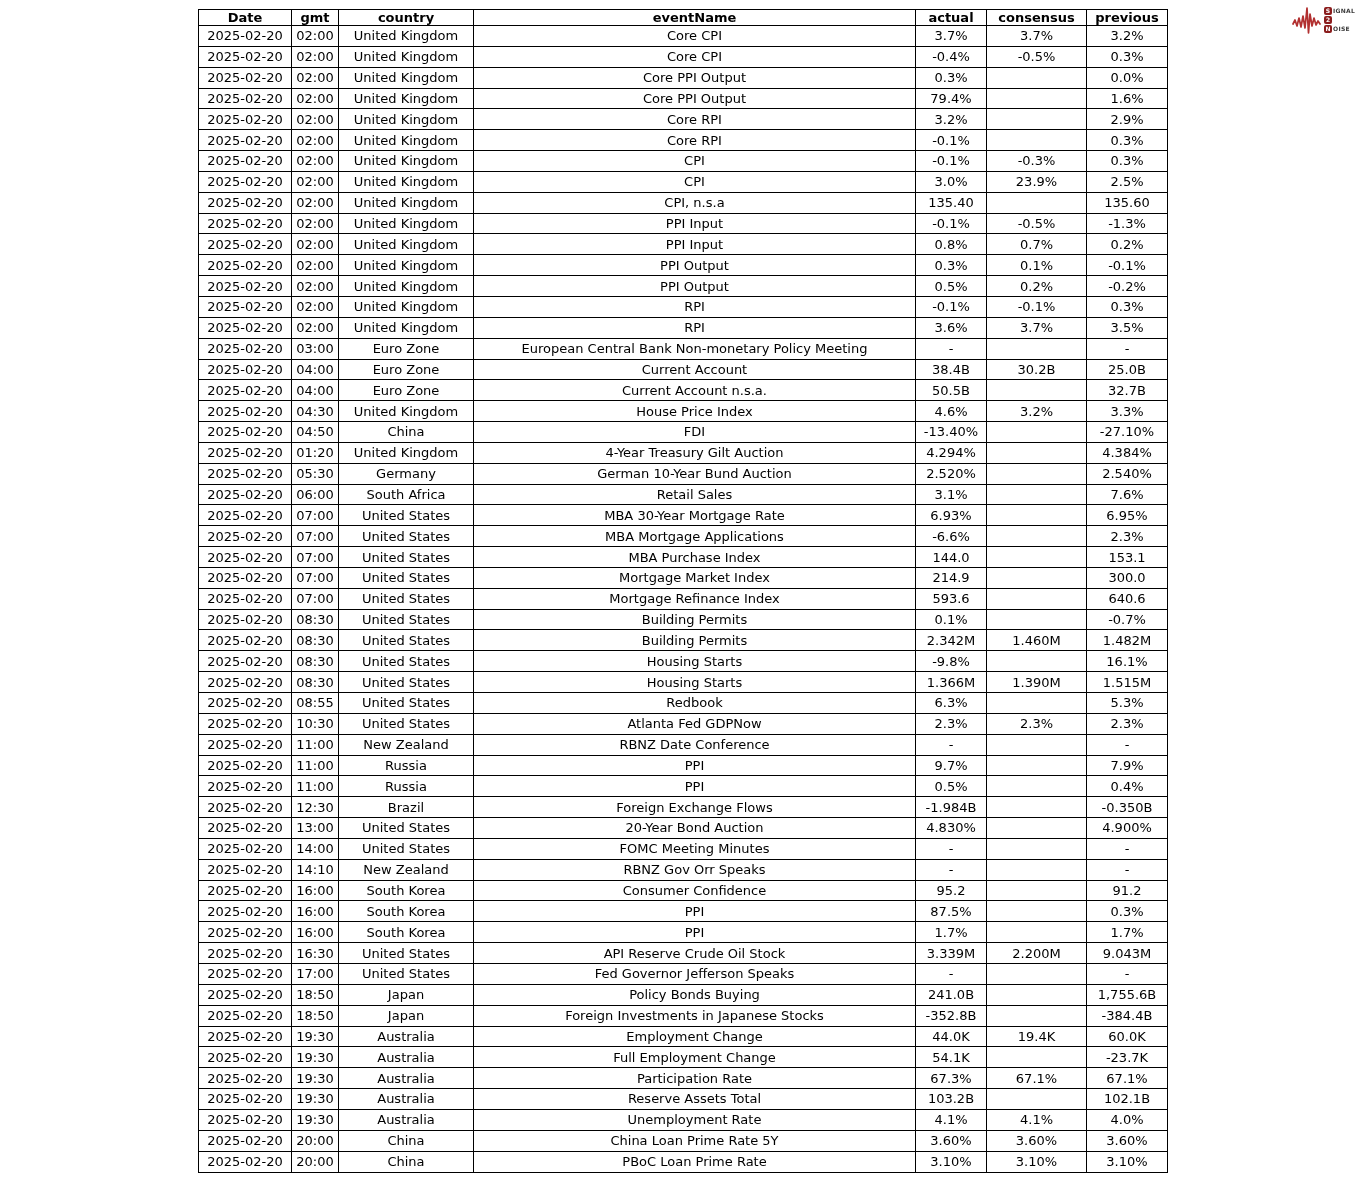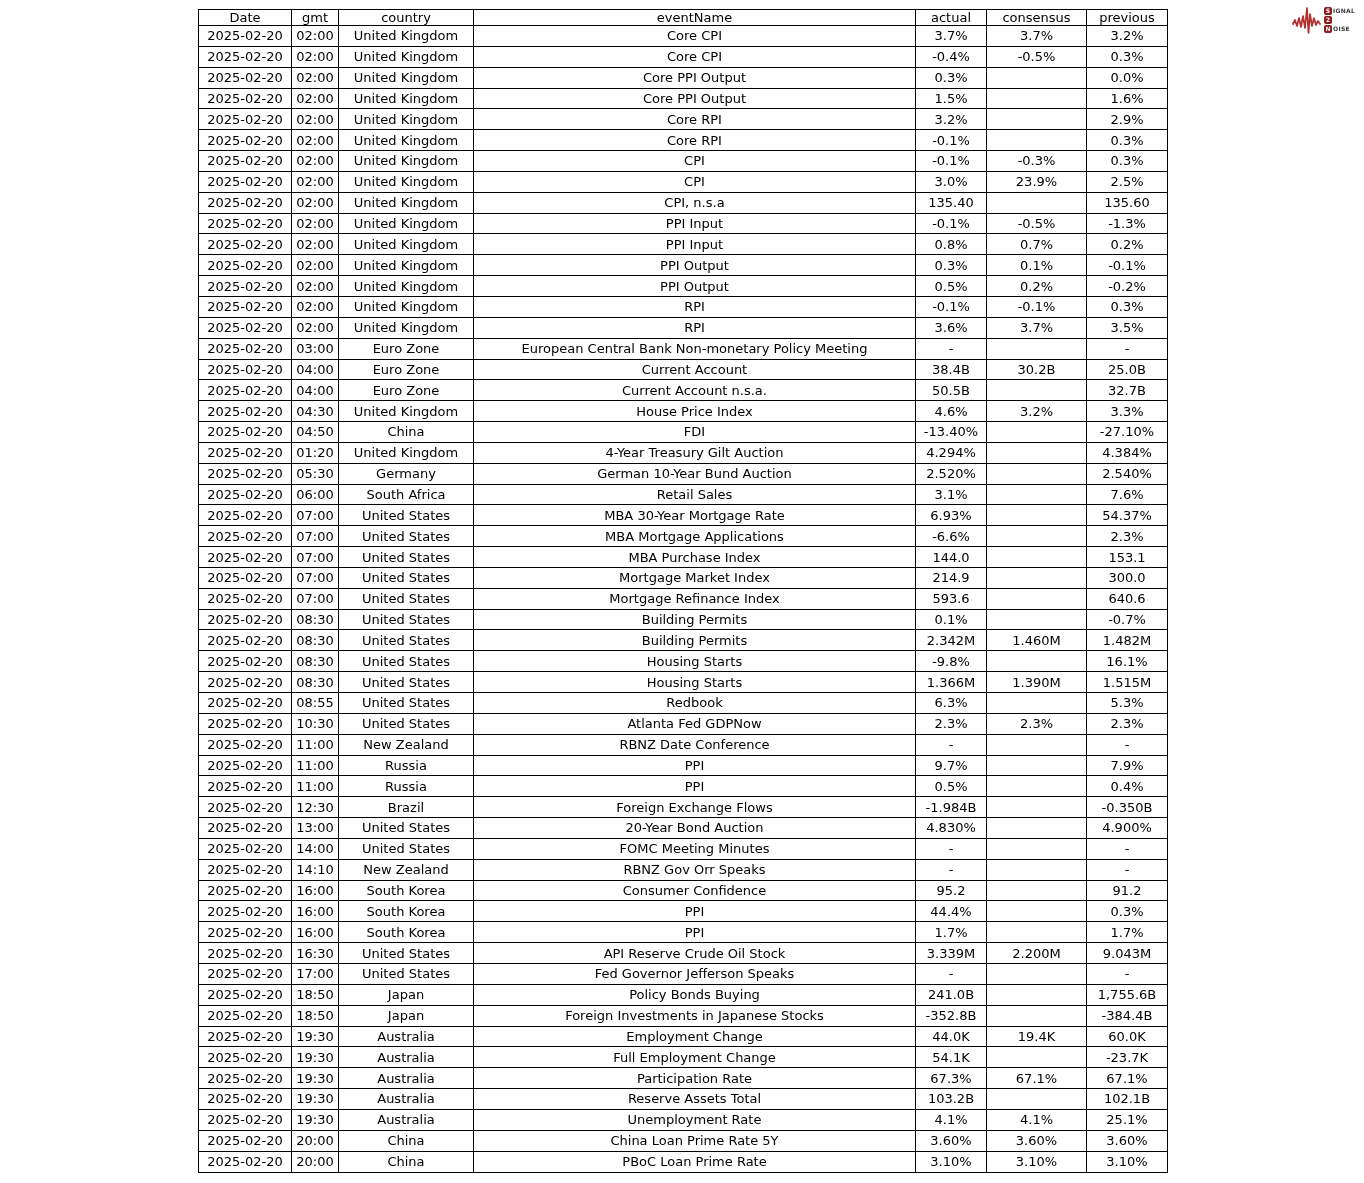--- a/index.html
+++ b/index.html
@@ -32,21 +32,21 @@
     border: 1.5px solid #000000;
     padding: 0 2px;
     text-align: center;
     vertical-align: middle;
     font-size: 13px;
     color: #000000;
     white-space: nowrap;
     overflow: hidden;
   }
   table.calendar th {
-    font-weight: normal;
+    font-weight: bold;
     font-size: 13px;
   }
   
   .logo {
     position: absolute;
     left: 1292px;
     top: 3px;
     width: 66px;
     height: 34px;
     display: flex;
@@ -143,21 +143,21 @@
           <td>Core PPI Output</td>
           <td>0.3%</td>
           <td></td>
           <td>0.0%</td>
         </tr>
         <tr>
           <td>2025-02-20</td>
           <td>02:00</td>
           <td>United Kingdom</td>
           <td>Core PPI Output</td>
-          <td>1.5%</td>
+          <td>79.4%</td>
           <td></td>
           <td>1.6%</td>
         </tr>
         <tr>
           <td>2025-02-20</td>
           <td>02:00</td>
           <td>United Kingdom</td>
           <td>Core RPI</td>
           <td>3.2%</td>
           <td></td>
@@ -325,21 +325,21 @@
           <td></td>
           <td>7.6%</td>
         </tr>
         <tr>
           <td>2025-02-20</td>
           <td>07:00</td>
           <td>United States</td>
           <td>MBA 30-Year Mortgage Rate</td>
           <td>6.93%</td>
           <td></td>
-          <td>54.37%</td>
+          <td>6.95%</td>
         </tr>
         <tr>
           <td>2025-02-20</td>
           <td>07:00</td>
           <td>United States</td>
           <td>MBA Mortgage Applications</td>
           <td>-6.6%</td>
           <td></td>
           <td>2.3%</td>
         </tr>
@@ -494,21 +494,21 @@
           <td>Consumer Confidence</td>
           <td>95.2</td>
           <td></td>
           <td>91.2</td>
         </tr>
         <tr>
           <td>2025-02-20</td>
           <td>16:00</td>
           <td>South Korea</td>
           <td>PPI</td>
-          <td>44.4%</td>
+          <td>87.5%</td>
           <td></td>
           <td>0.3%</td>
         </tr>
         <tr>
           <td>2025-02-20</td>
           <td>16:00</td>
           <td>South Korea</td>
           <td>PPI</td>
           <td>1.7%</td>
           <td></td>
@@ -586,21 +586,21 @@
           <td></td>
           <td>102.1B</td>
         </tr>
         <tr>
           <td>2025-02-20</td>
           <td>19:30</td>
           <td>Australia</td>
           <td>Unemployment Rate</td>
           <td>4.1%</td>
           <td>4.1%</td>
-          <td>25.1%</td>
+          <td>4.0%</td>
         </tr>
         <tr>
           <td>2025-02-20</td>
           <td>20:00</td>
           <td>China</td>
           <td>China Loan Prime Rate 5Y</td>
           <td>3.60%</td>
           <td>3.60%</td>
           <td>3.60%</td>
         </tr>

